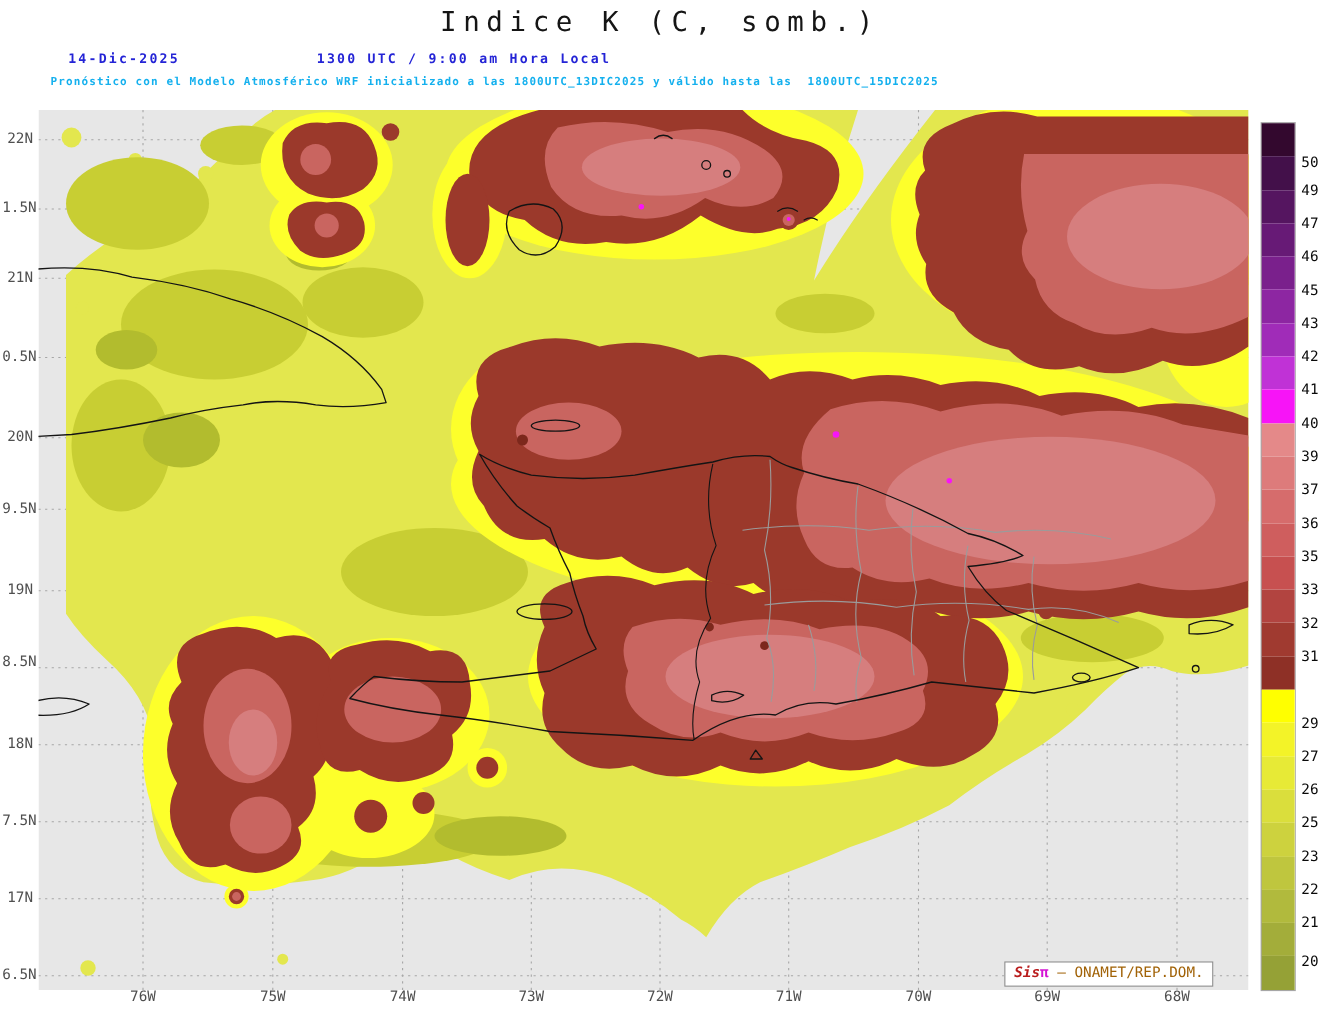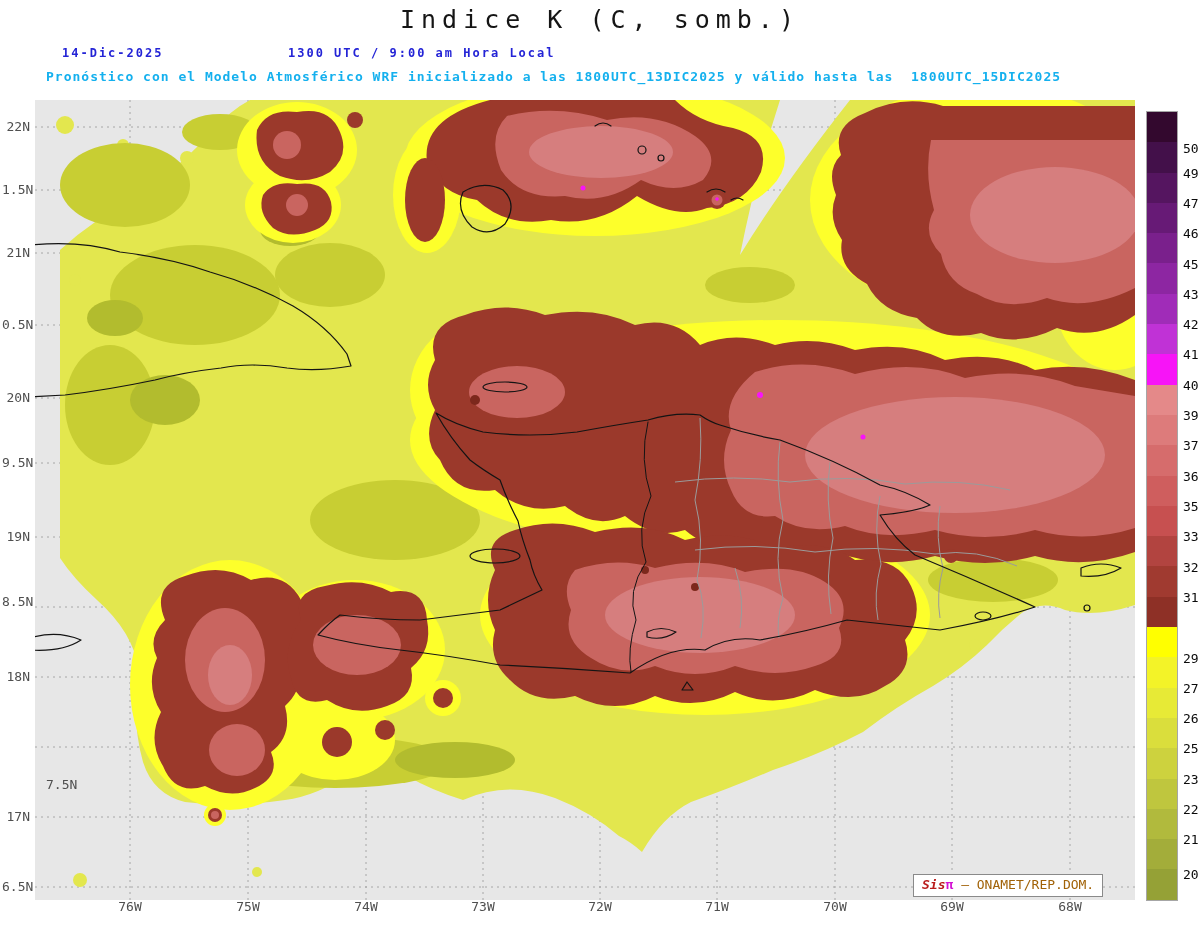--- a/index.html
+++ b/index.html
@@ -12,21 +12,21 @@
     position:absolute;top:5px;left:0;width:1200px;text-align:center;
     font-size:25px;letter-spacing:6px;color:#151515;white-space:pre;
   }
   .line2{
     position:absolute;top:46px;font-size:12px;font-weight:bold;
     color:#2424d6;letter-spacing:2px;white-space:pre;
   }
   .date{left:62px;}
   .time{left:288px;}
   .line3{
-    position:absolute;top:69px;left:46px;font-size:13px;font-weight:bold;
+    position:absolute;top:69px;left:46px;font-size:10px;font-weight:bold;
     color:#14b0ee;letter-spacing:1px;white-space:pre;
   }
   .map-area{position:absolute;left:35px;top:100px;width:1100px;height:800px;}
   .lat-label{
     position:absolute;left:2px;width:28px;text-align:right;
     font-size:13px;color:#4f4f4f;line-height:16px;
   }
   .lon-label{
     position:absolute;top:899px;width:40px;text-align:center;
     font-size:13px;color:#4f4f4f;line-height:16px;
@@ -255,21 +255,21 @@
 <div id="labels">
     <div class="lat-label" style="top: 119px;">22N</div>
     <div class="lat-label" style="top: 182px;">1.5N</div>
     <div class="lat-label" style="top: 245px;">21N</div>
     <div class="lat-label" style="top: 317px;">0.5N</div>
     <div class="lat-label" style="top: 390px;">20N</div>
     <div class="lat-label" style="top: 455px;">9.5N</div>
     <div class="lat-label" style="top: 529px;">19N</div>
     <div class="lat-label" style="top: 594px;">8.5N</div>
     <div class="lat-label" style="top: 669px;">18N</div>
-    <div class="lat-label" style="top: 777px; margin-left: 44px;">7.5N</div>
+    <div class="lat-label" style="top: 739px;">7.5N</div>
     <div class="lat-label" style="top: 809px;">17N</div>
     <div class="lat-label" style="top: 879px;">6.5N</div>
     <div class="lon-label" style="left: 110px;">76W</div>
     <div class="lon-label" style="left: 228px;">75W</div>
     <div class="lon-label" style="left: 346px;">74W</div>
     <div class="lon-label" style="left: 463px;">73W</div>
     <div class="lon-label" style="left: 580px;">72W</div>
     <div class="lon-label" style="left: 697px;">71W</div>
     <div class="lon-label" style="left: 815px;">70W</div>
     <div class="lon-label" style="left: 932px;">69W</div>

